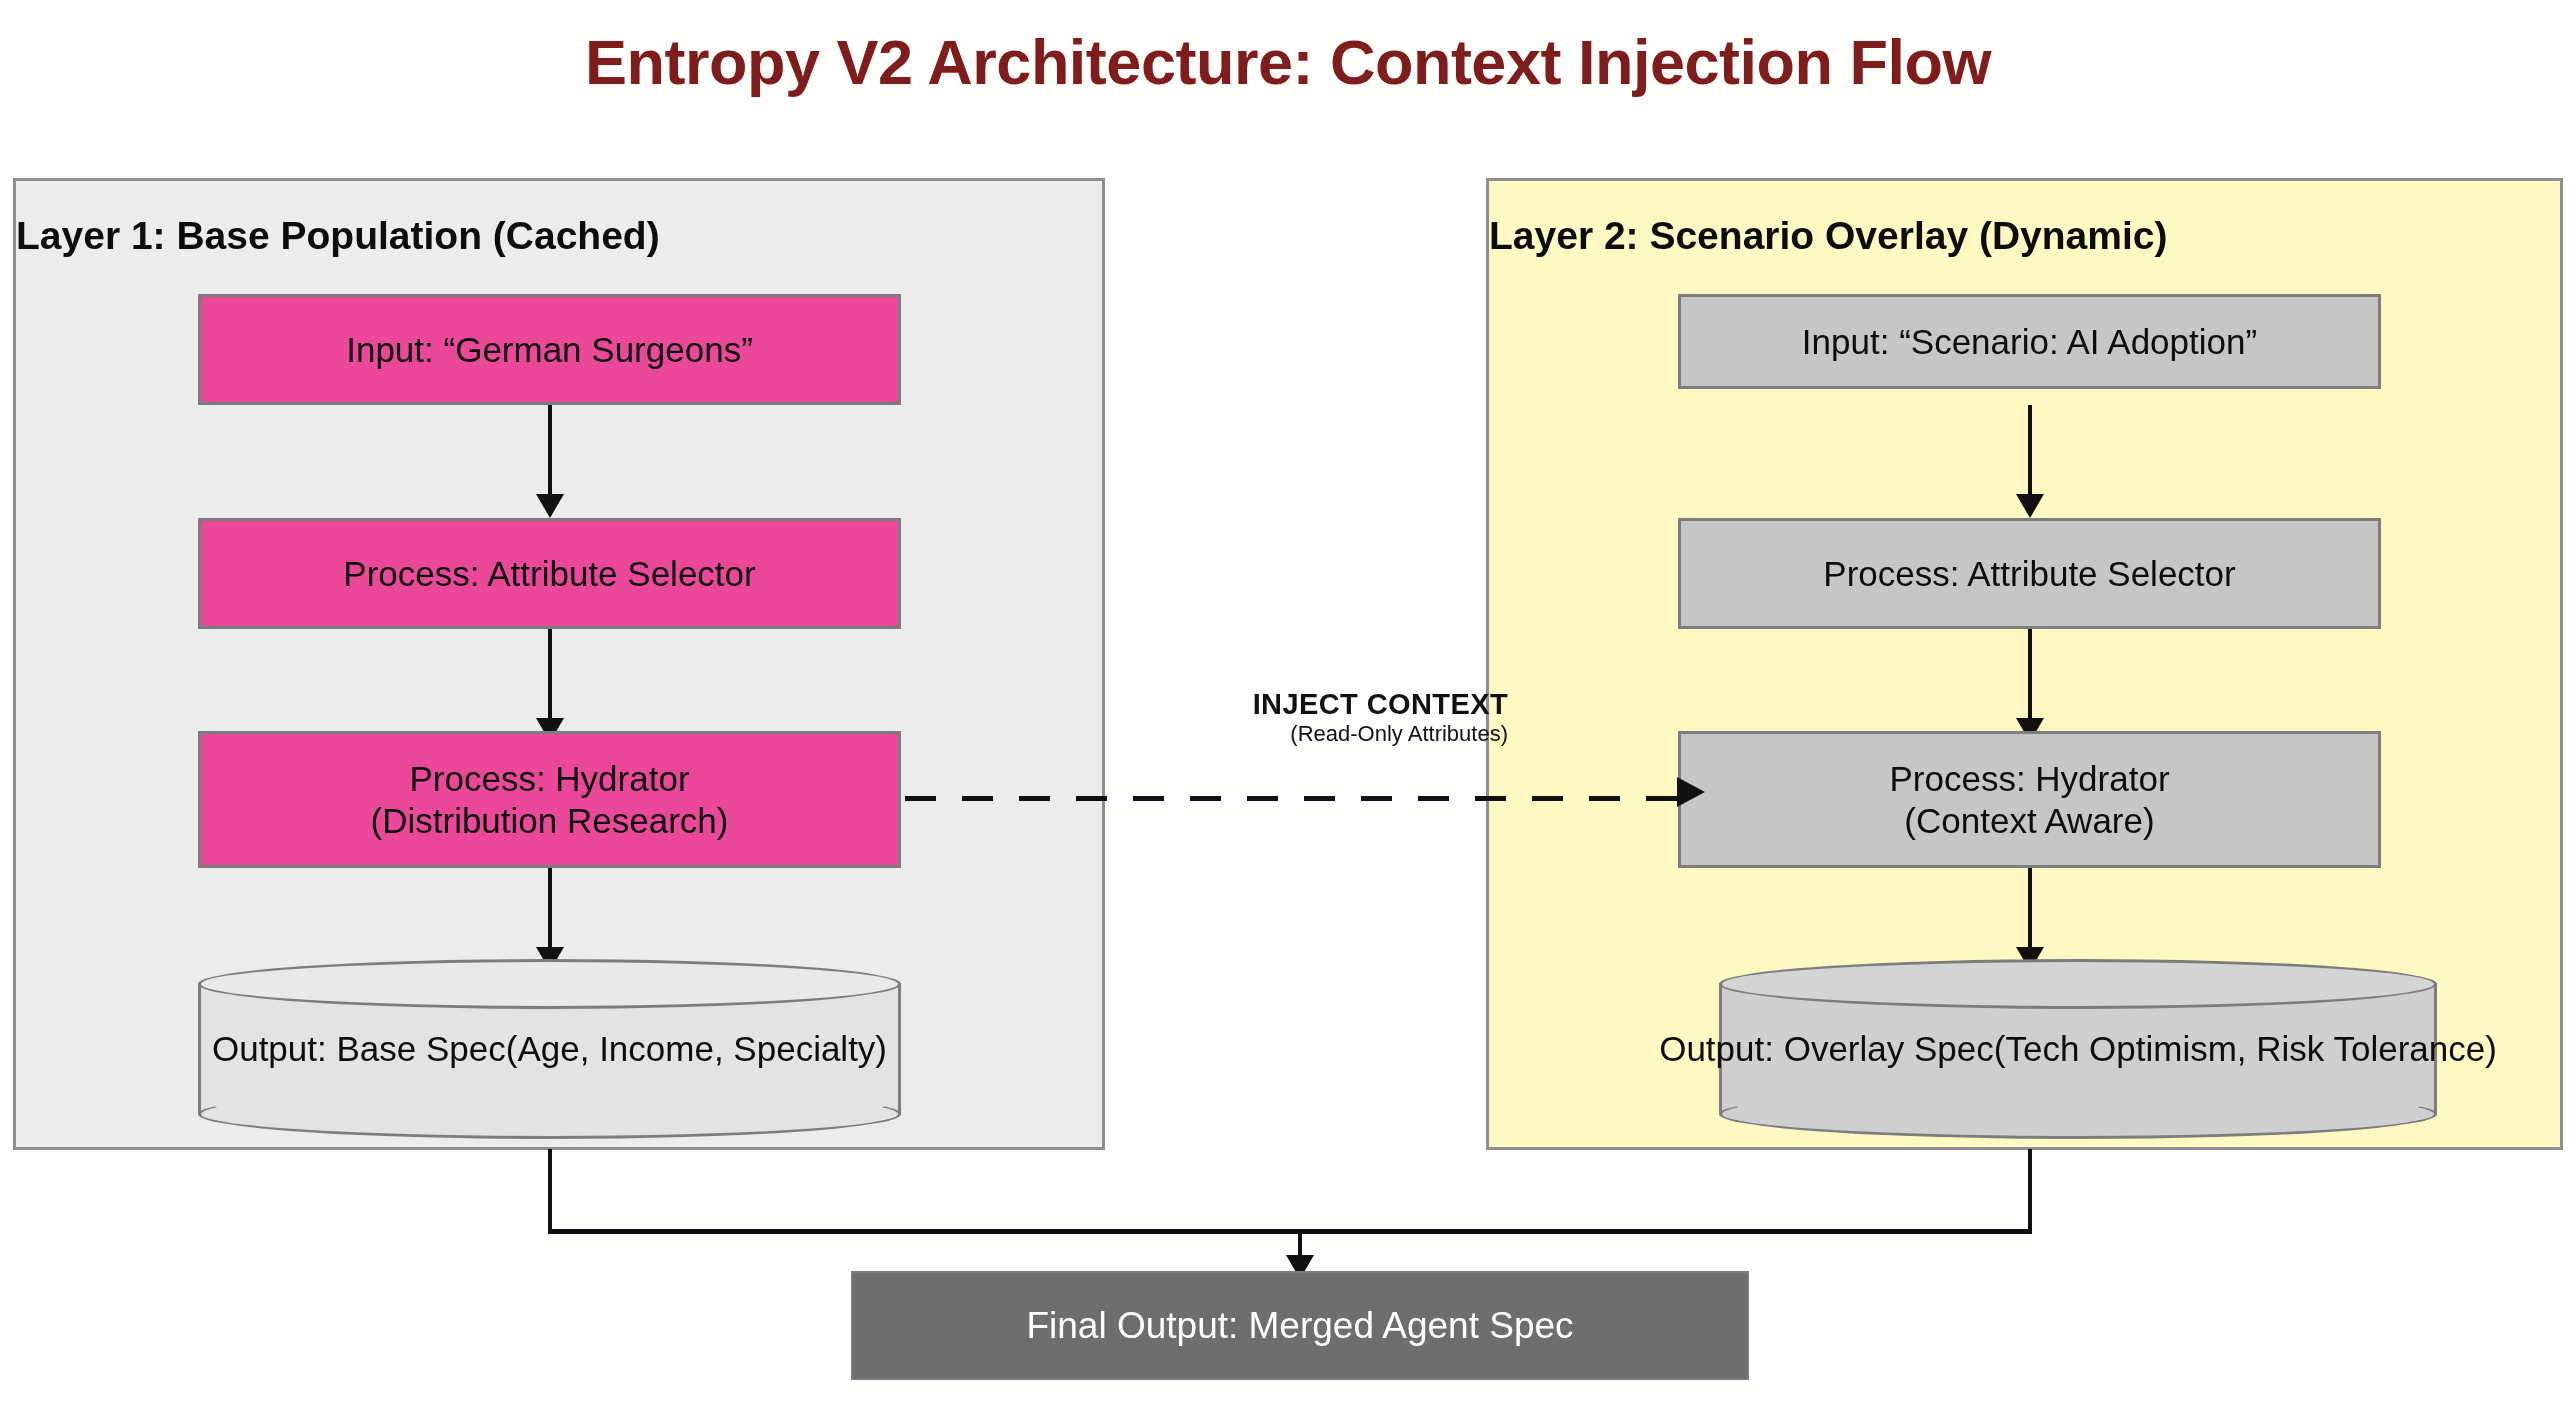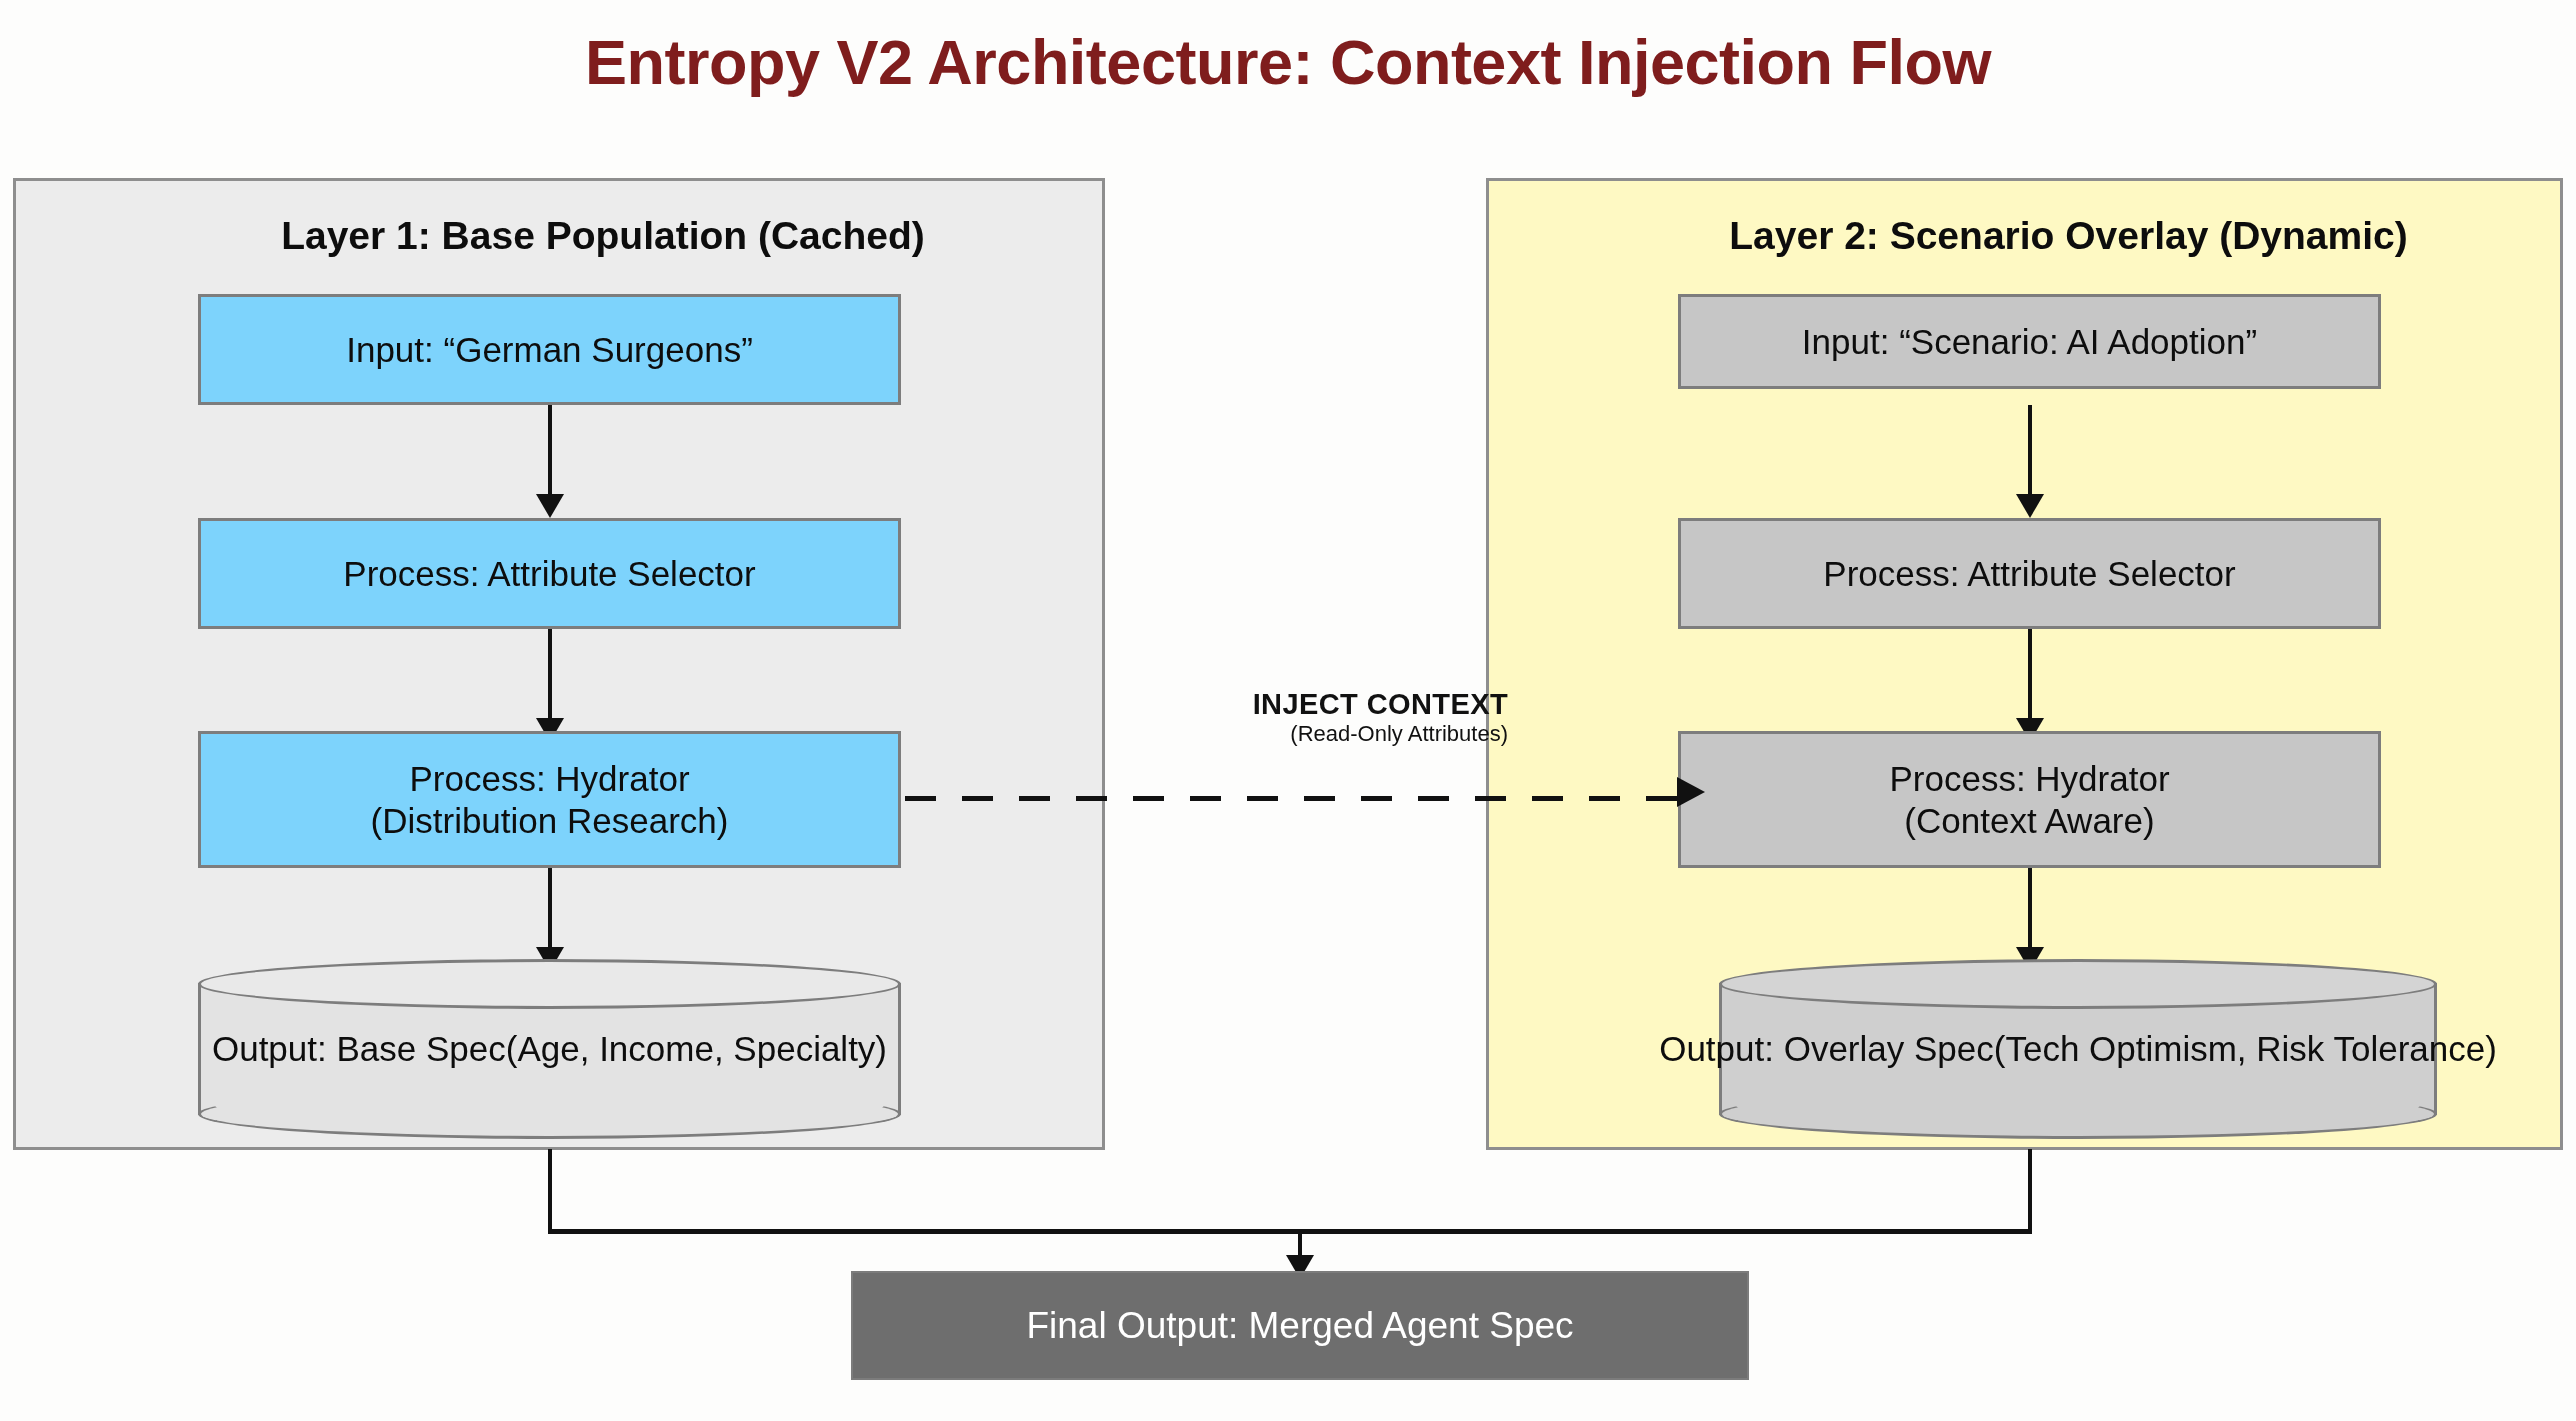--- a/index.html
+++ b/index.html
@@ -56,45 +56,44 @@
     top: 178px;
     width: 1077px;
     height: 972px;
     background: #fef9c3;
   }
   .layer-title {
     position: absolute;
     left: 0;
     top: 33px;
     width: 100%;
-    text-align: center;
+    text-align: left;
     font-size: 39px;
     font-weight: 700;
     color: #0d0d0d;
     white-space: nowrap;
-    padding-left: 44px;
   }
 
   
   .node {
     position: absolute;
     box-sizing: border-box;
     border: 3.7px solid #7d7d7d;
     display: flex;
     align-items: center;
     justify-content: center;
     flex-direction: column;
     text-align: center;
     color: #0d0d0d;
     font-size: 35px;
     line-height: 1.18;
   }
   .node .ln { display: block; white-space: nowrap; }
 
-  .node.light { background: #7dd3fc; }
+  .node.light { background: #ec4899; }
   .node.dark  { background: #c6c6c6; }
 
   
   .cylinder {
     position: absolute;
     box-sizing: border-box;
   }
   .cyl-body {
     position: absolute;
     left: 0;

